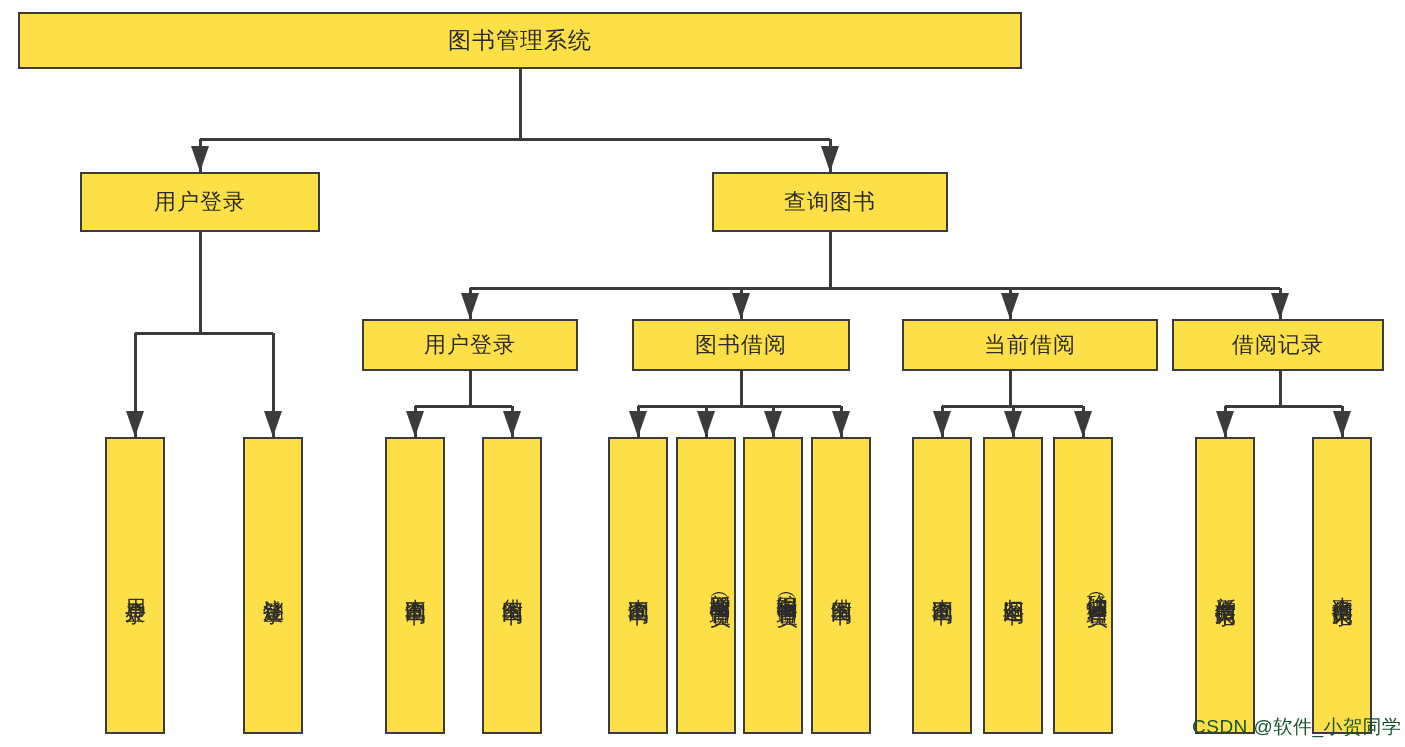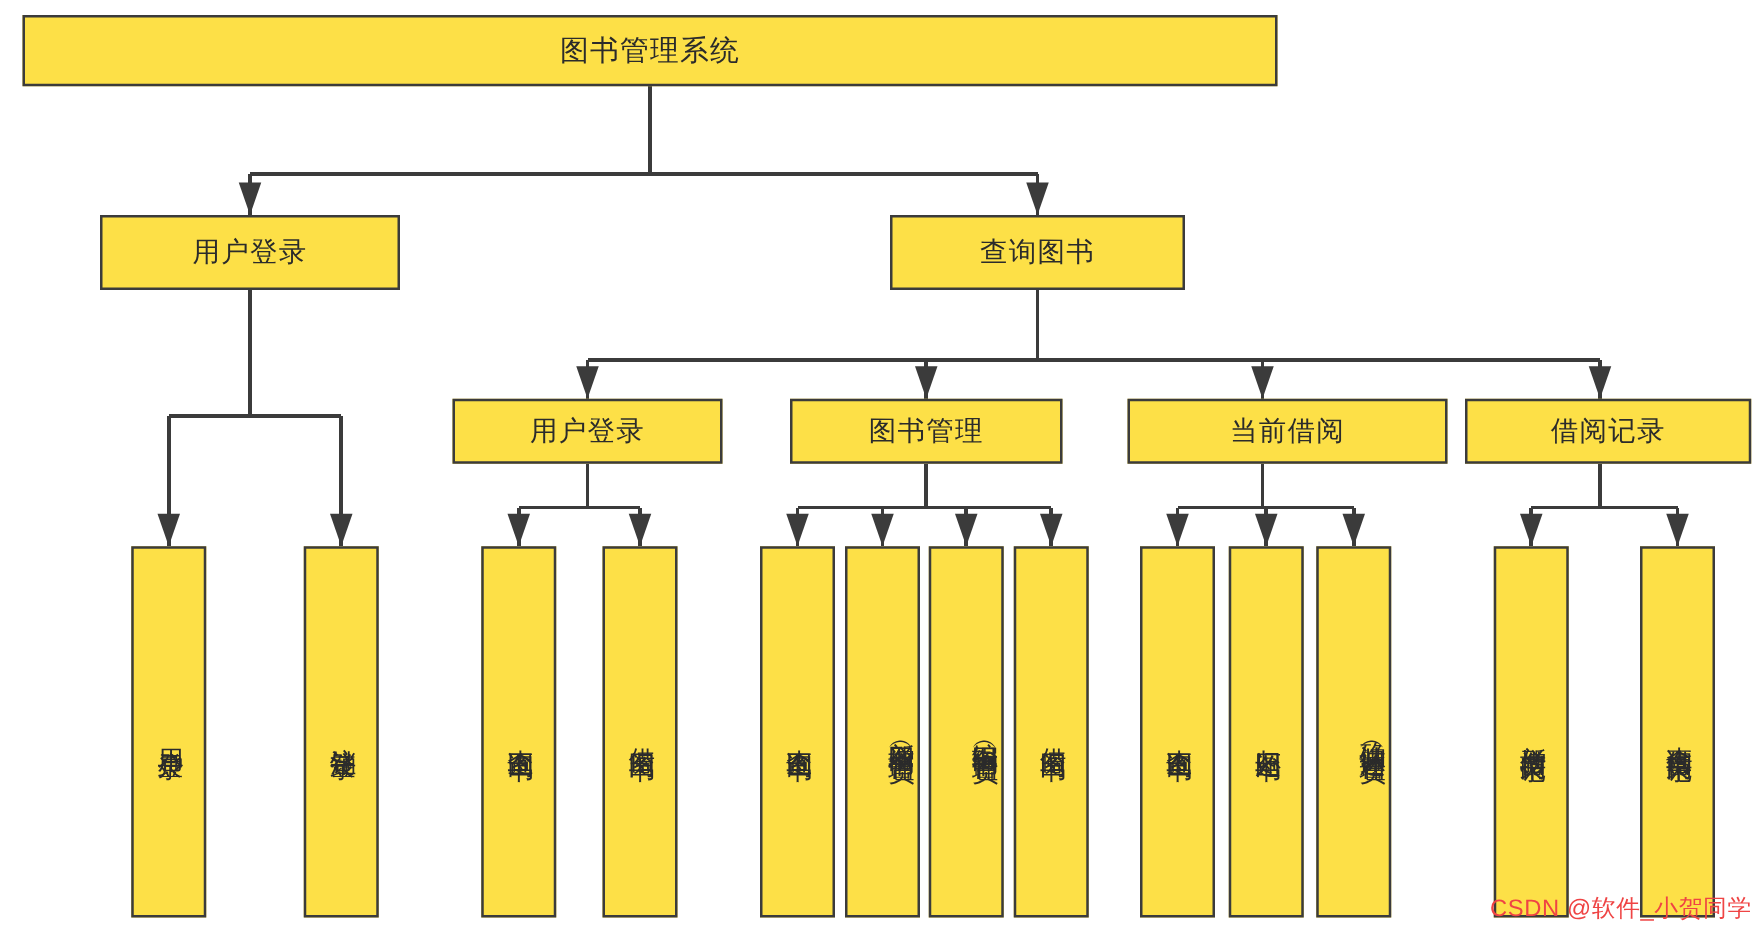--- a/index.html
+++ b/index.html
@@ -52,21 +52,21 @@
     padding-top: 6px;
     padding-bottom: 6px;
     align-items: flex-start;
     justify-content: center;
   }
   .node.vert.centered {
     align-items: center;
   }
   .watermark {
     position: absolute;
-    color: #ef4444;
+    color: #14532d;
     font-size: 19px;
     white-space: nowrap;
     letter-spacing: 0.5px;
     pointer-events: none;
   }
 </style>
 </head>
 <body>
 
 <div id="canvas">
@@ -131,26 +131,26 @@
       <div class="node horiz" style="left: 80px; top: 172px; width: 240px; height: 60px;">
         <span>用户登录</span>
       </div>
       <div class="node horiz" style="left: 712px; top: 172px; width: 236px; height: 60px;">
         <span>查询图书</span>
       </div>
       <div class="node horiz" style="left: 362px; top: 319px; width: 216px; height: 52px;">
         <span>用户登录</span>
       </div>
       <div class="node horiz" style="left: 632px; top: 319px; width: 218px; height: 52px;">
-        <span>图书管理</span>
+        <span>图书借阅</span>
       </div>
       <div class="node horiz" style="left: 902px; top: 319px; width: 256px; height: 52px;">
         <span>当前借阅</span>
       </div>
-      <div class="node horiz" style="left: 1172px; top: 319px; width: 229px; height: 52px;">
+      <div class="node horiz" style="left: 1172px; top: 319px; width: 212px; height: 52px;">
         <span>借阅记录</span>
       </div>
       <div class="node vert centered" style="left: 105px; top: 437px; width: 60px; height: 297px;">
         <span>用户登录</span>
       </div>
       <div class="node vert centered" style="left: 243px; top: 437px; width: 60px; height: 297px;">
         <span>注销登录</span>
       </div>
       <div class="node vert centered" style="left: 385px; top: 437px; width: 60px; height: 297px;">
         <span>查询图书</span>

